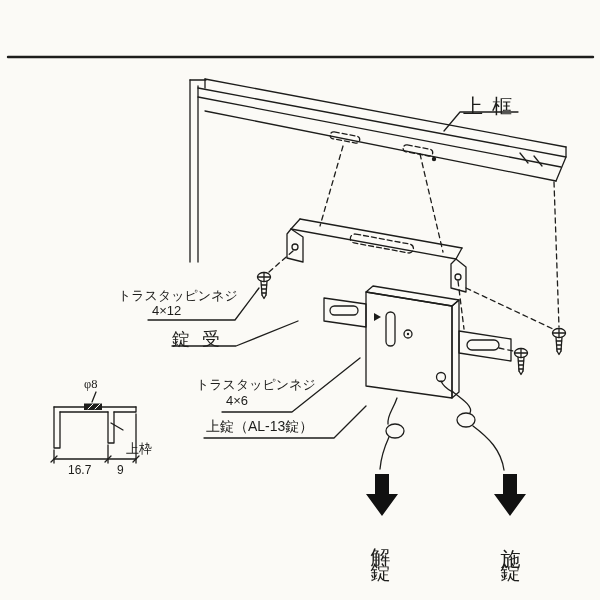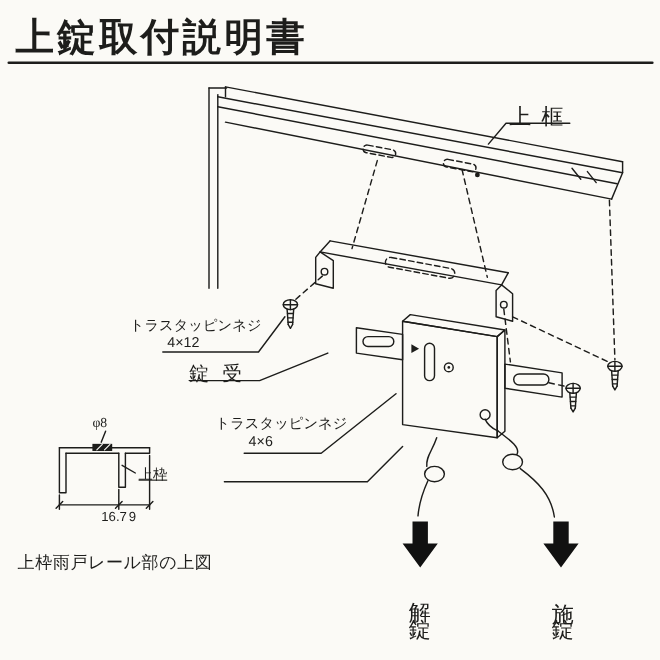--- a/index.html
+++ b/index.html
@@ -16,22 +16,22 @@
     left:14px;top:10px;font-size:35px;font-weight:bold;letter-spacing:3px;
   }
   .rail-lbl{left:463px;top:93px;font-size:20px;letter-spacing:9px;font-weight:500;}
   .screwA-1{left:118px;top:287px;font-size:13px;}
   .screwA-2{left:152px;top:303px;font-size:13px;}
   .receiver{left:172px;top:327px;font-size:18px;letter-spacing:12px;font-weight:500;}
   .screwB-1{left:196px;top:376px;font-size:13px;}
   .screwB-2{left:226px;top:393px;font-size:13px;}
   .lockname{left:206px;top:418px;font-size:14px;}
   .phi{left:84px;top:377px;font-size:12.5px;font-family:Liberation Serif, serif;}
-  .frame-lbl{left:126px;top:422px;font-size:13px;text-decoration:underline;}
-  .dimA{left:68px;top:463px;font-size:12px;margin-left:24px;}
+  .frame-lbl{left:126px;top:440px;font-size:13px;}
+  .dimA{left:68px;top:463px;font-size:12px;}
   .dimB{left:117px;top:463px;font-size:12px;}
   .note{
     position:absolute;left:16px;top:498px;width:215px;
     font-size:15.5px;line-height:27px;font-weight:500;letter-spacing:0.5px;
   }
   .varrow-label{
     position:absolute;writing-mode:vertical-rl;text-orientation:upright;
     font-size:20px;font-weight:500;letter-spacing:15px;
   }
   .unlock{left:368px;top:532px;}
@@ -154,38 +154,37 @@
       </g>
 
       <g fill="#111111" stroke="none">
         <path d="M375,474 h14 v20 h9 l-16,22 l-16,-22 h9 z"></path>
         <path d="M503,474 h14 v20 h9 l-16,22 l-16,-22 h9 z"></path>
       </g>
 
     </g>
   </svg>
 
-  <div class="lbl title">上錠取付説明書</div>
 
   <div class="lbl rail-lbl">上框</div>
 
   <div class="lbl screwA-1">トラスタッピンネジ</div>
   <div class="lbl screwA-2">4×12</div>
 
   <div class="lbl receiver">錠受</div>
 
   <div class="lbl screwB-1">トラスタッピンネジ</div>
   <div class="lbl screwB-2">4×6</div>
 
+  <div class="lbl lockname">上錠（AL-13錠）</div>
 
   <div class="lbl phi">φ8</div>
   <div class="lbl frame-lbl">上枠</div>
   <div class="lbl dimA">16.7</div>
   <div class="lbl dimB">9</div>
 
   <div class="note">
-    <div>上枠雨戸レール部の上図</div>
   </div>
 
   <div class="varrow-label unlock">解錠</div>
   <div class="varrow-label lockact">施錠</div>
 
 </div>
 
 </body></html>

